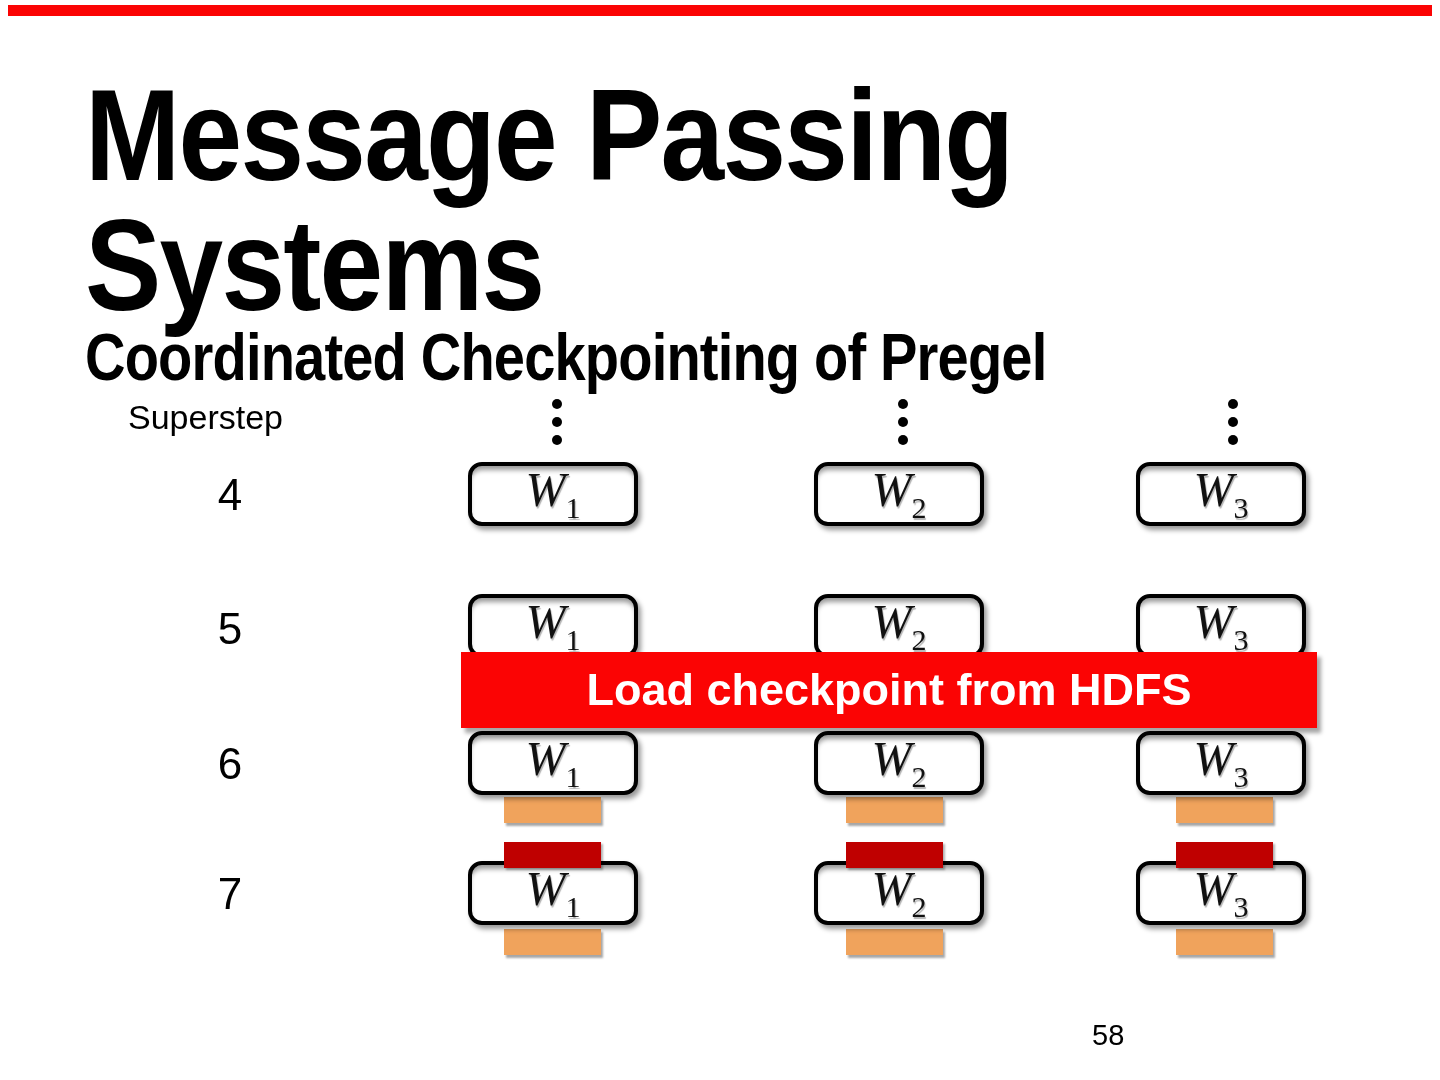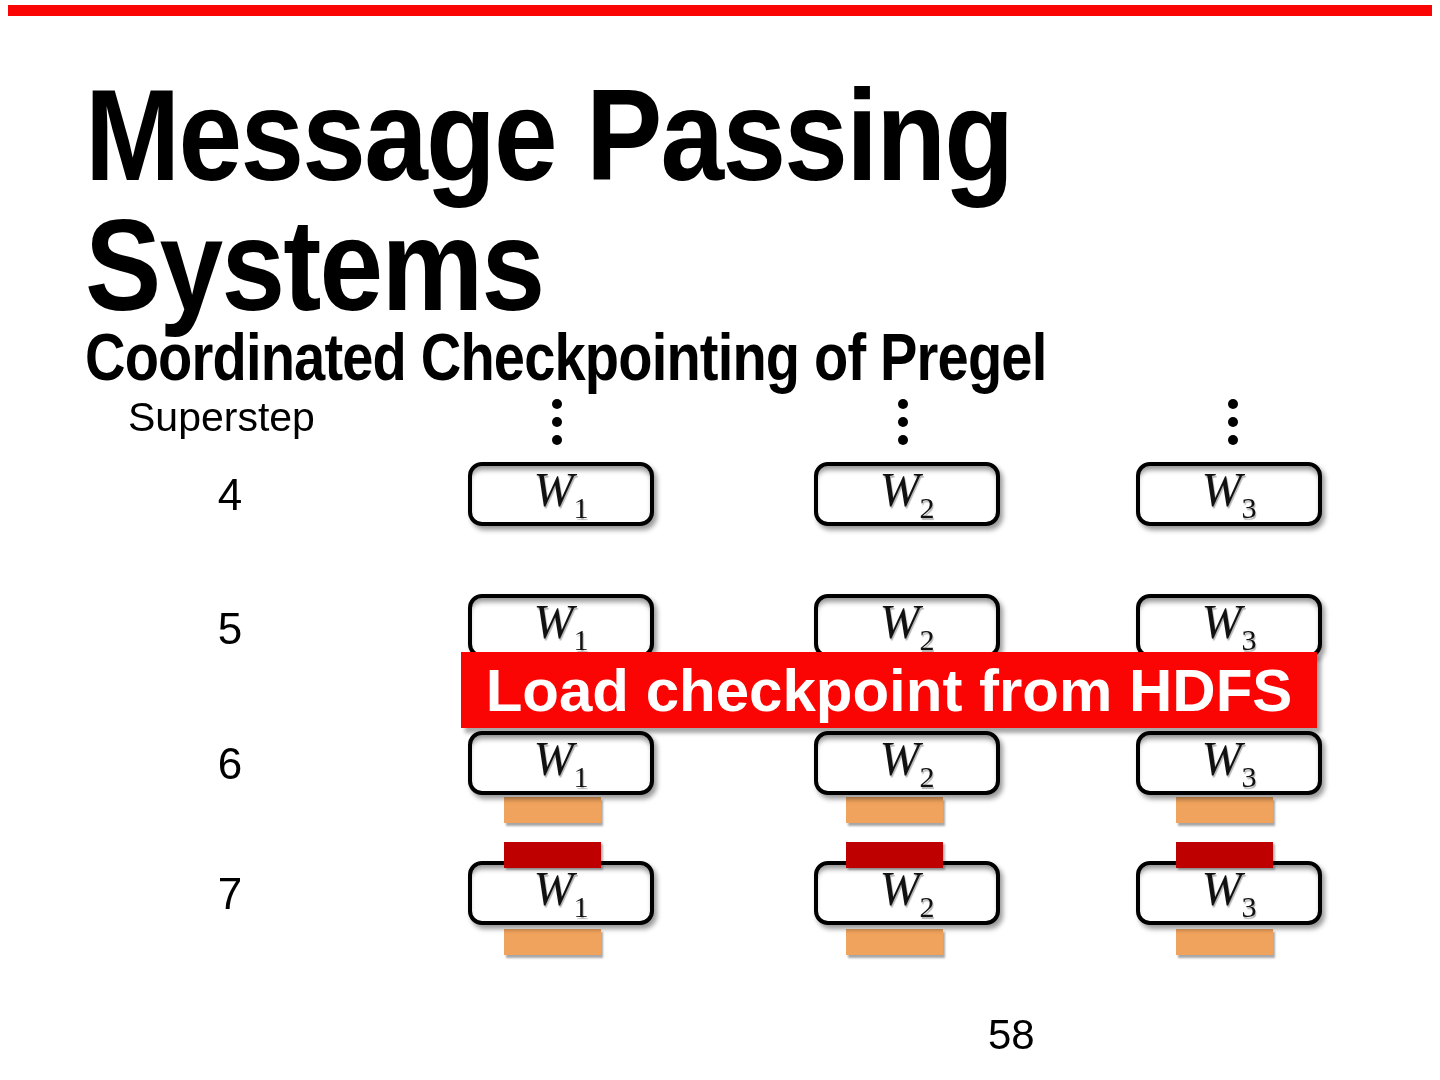--- a/index.html
+++ b/index.html
@@ -17,34 +17,34 @@
     position:absolute;left:85px;top:70px;font-size:130px;line-height:130px;
     font-weight:bold;letter-spacing:-2px;white-space:nowrap;
     transform:scaleX(0.88);transform-origin:top left;color:#000;
   }
   .subtitle{
     position:absolute;left:85px;top:324px;font-size:66px;line-height:66px;
     font-weight:bold;letter-spacing:-1px;white-space:nowrap;
     transform:scaleX(0.85);transform-origin:top left;color:#000;
   }
   .superstep{
-    position:absolute;left:128px;top:395px;font-size:41px;line-height:44px;
+    position:absolute;left:128px;top:395px;font-size:34px;line-height:44px;
   }
   .step-num{
     position:absolute;left:195px;width:70px;text-align:center;
     font-size:44px;line-height:44px;
   }
   .sn4{top:473px}.sn5{top:607px}.sn6{top:742px}.sn7{top:872px}
   
   .dotcol{position:absolute;top:399px;display:flex;flex-direction:column;gap:8px;}
   .dotcol.d1{left:552px}.dotcol.d2{left:898px}.dotcol.d3{left:1228px}
   .dot{width:10px;height:10px;border-radius:50%;background:#000;}
   
   .wbox{
-    position:absolute;width:186px;height:64px;box-sizing:border-box;
+    position:absolute;width:170px;height:64px;box-sizing:border-box;
     background:#fff;border:4px solid var(--box-border,#000);border-radius:14px;
     display:flex;align-items:center;justify-content:center;z-index:2;
     box-shadow:3px 4px 5px rgba(0,0,0,0.40), inset 0 6px 5px -2px rgba(0,0,0,0.40);
   }
   .col1{left:468px}.col2{left:814px}.col3{left:1136px}
   .row4{top:462px}.row5{top:594px}.row6{top:731px}.row7{top:861px}
   .wl{
     font-family:"Liberation Serif","DejaVu Serif",serif;font-style:italic;
     font-size:48px;line-height:48px;color:#111;
     text-shadow:1px 2px 1px rgba(0,0,0,0.30);
@@ -52,32 +52,32 @@
   .wl sub{font-size:30px;line-height:30px;vertical-align:-12px;font-style:normal;
     font-family:"Liberation Serif","DejaVu Serif",serif;}
   
   .banner{
     position:absolute;left:461px;top:652px;width:856px;height:76px;z-index:5;
     background:var(--accent-red,#fb0404);
     display:flex;align-items:center;justify-content:center;
     box-shadow:4px 5px 4px rgba(0,0,0,0.35);
   }
   .banner-text{
-    color:var(--banner-text,#fff);font-weight:bold;font-size:60px;white-space:nowrap;
+    color:var(--banner-text,#fff);font-weight:bold;font-size:45px;white-space:nowrap;
   }
   
   .bar{position:absolute;width:97px;height:26px;}
   .bar.orange{background:var(--checkpoint-orange,#f0a35c);z-index:1;
     box-shadow:2px 3px 2px rgba(0,0,0,0.35);}
   .bar.darkred{background:var(--failure-darkred,#bf0000);z-index:3;
     box-shadow:2px 2px 2px rgba(0,0,0,0.30);}
   .bc1{left:504px}.bc2{left:846px}.bc3{left:1176px}
   .below6{top:797px}.below7{top:929px}.above7{top:842px}
   
-  .pagenum{position:absolute;left:988px;top:1013px;font-size:42px;line-height:44px;}
+  .pagenum{position:absolute;left:1092px;top:1013px;font-size:29px;line-height:44px;}
 </style>
 </head>
 <body>
 
 <div class="slide">
 
   <div class="topbar"></div>
 
   <div class="title"><span>Message Passing</span><br>
     <span>Systems</span></div>

